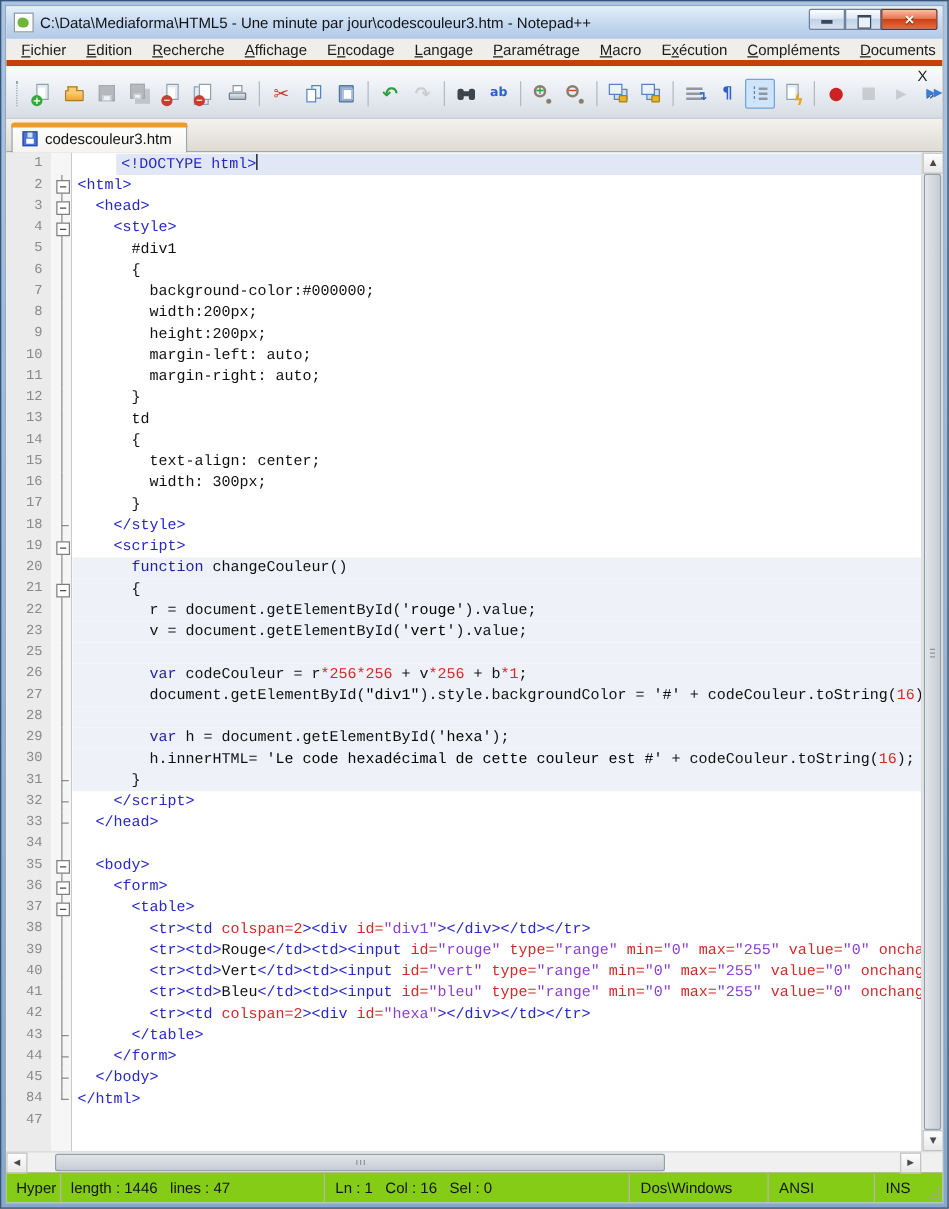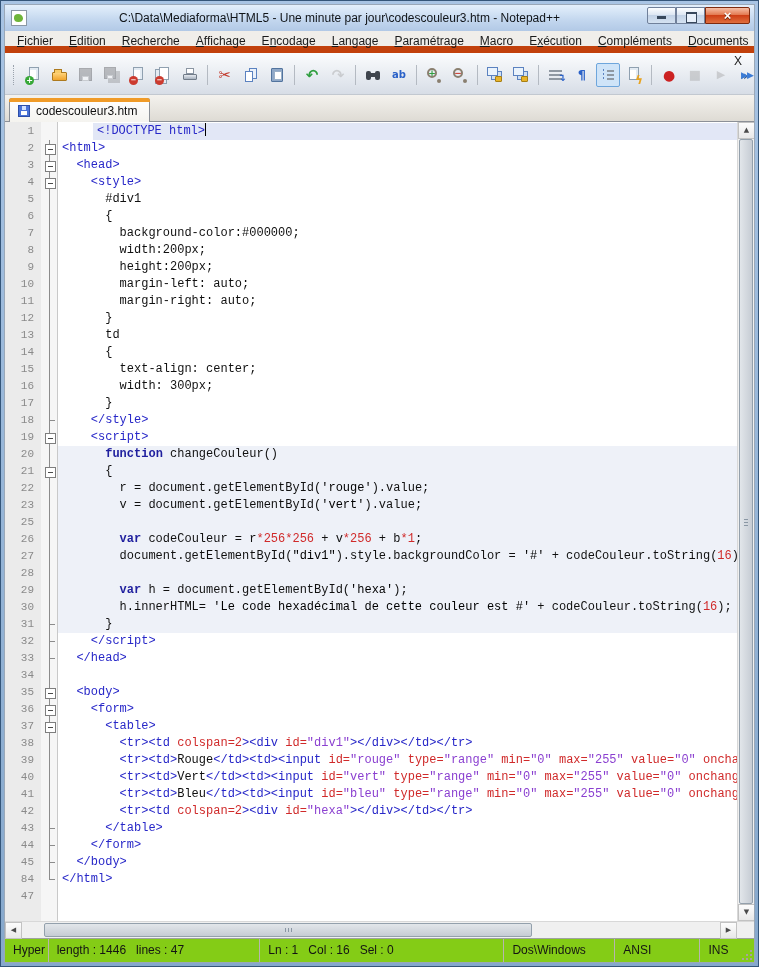--- a/index.html
+++ b/index.html
@@ -4,30 +4,30 @@
 <style>
   html,body{margin:0;padding:0;background:#888;}
   *{box-sizing:border-box;}
   .window{width:759px;height:967px;background:linear-gradient(#a8c4e4,#86a8cc);padding:3px;border:1px solid #35567a;font-family:"Liberation Sans",sans-serif;position:relative;}
   .app{width:100%;height:100%;display:flex;flex-direction:column;border:1px solid #9aa8b8;background:#f0eeea;overflow:hidden;}
 
   
   .titlebar{height:26px;display:flex;align-items:center;padding:0 4px;background:linear-gradient(#e4f0fc,#c2d6ee 60%,#b2c9e6);position:relative;flex:0 0 auto;}
   .appicon{width:16px;height:16px;position:relative;margin:0 5px 0 2px;background:#fff;border:1px solid #8a97a5;}
   .appicon::after{content:"";position:absolute;left:2px;top:3px;width:9px;height:8px;border-radius:50% 60% 50% 50%;background:#6fb53a;}
-  .title{font-size:12px;color:#101418;white-space:nowrap;overflow:hidden;flex:1;text-align:center;}
+  .title{font-size:12px;color:#101418;white-space:nowrap;overflow:hidden;flex:1;}
   .wctrl{display:flex;align-items:flex-start;height:100%;padding-top:2px;}
   .wbtn{width:29px;height:17px;border:1px solid #70809a;background:linear-gradient(#fdfeff,#dde7f3 45%,#c2d2e6 50%,#d5e2f1);position:relative;margin-left:0;}
   .wbtn.min{border-radius:2px 0 0 2px;}
   .wbtn.min::after{content:"";position:absolute;left:9px;bottom:4px;width:9px;height:3px;background:#38485c;}
   .wbtn.max::after{content:"";position:absolute;left:9px;top:4px;width:9px;height:8px;border:1px solid #38485c;border-top:2px solid #38485c;background:#e8f0fa;}
   .wbtn.close{width:45px;border-radius:0 2px 2px 0;background:linear-gradient(#f6bfa6,#e37a51 45%,#ce3f16 50%,#e06f3e);border-color:#7e2a0e;color:#fff;font:bold 13px/15px "Liberation Sans",sans-serif;text-align:center;text-shadow:0 1px 1px #5c1e06;}
 
   
-  .menubar{height:22px;background:#f0eeea;display:flex;padding-left:4px;border-bottom:7px solid #c2410c;flex:0 0 auto;}
+  .menubar{height:22px;background:#f0eeea;display:flex;align-items:center;padding-left:4px;border-bottom:5px solid #c2410c;flex:0 0 auto;}
   .mitem{font-size:12px;color:#1a1a1a;padding:3px 8px;cursor:default;white-space:nowrap;}
   .mitem .mn{text-decoration:underline;}
 
   
   .toolbar{height:42px;background:linear-gradient(#fbfcfd,#e2e7ee 70%,#d7dde6);border-bottom:1px solid #c2c8d0;position:relative;flex:0 0 auto;}
   .menux{position:absolute;top:1px;right:12px;font:12px "Liberation Sans",sans-serif;color:#222;}
   .chev{position:absolute;top:16px;right:6px;font:bold 12px "DejaVu Sans",sans-serif;color:#355a8c;}
   .ticons{position:absolute;left:8px;top:10px;display:flex;align-items:center;}
   .tgrip{width:4px;height:20px;margin-right:4px;border-left:1px dotted #9aa2ac;}
   .tsep{width:1px;height:20px;background:#b4bac2;margin:0 4px;}
@@ -93,21 +93,21 @@
   .f-none::before{display:none;}
   .f-end::before{bottom:auto;height:9px;}
   .f-tick::after,.f-end::after{content:"";position:absolute;left:8px;top:8px;width:6px;height:1px;background:#8c8c8c;}
   .f-start::after{content:"";position:absolute;left:4px;top:4px;width:9px;height:9px;border:1px solid #7e7e7e;background:#fff linear-gradient(#4a4a4a,#4a4a4a) center/5px 1px no-repeat;}
   .codeline{flex:1 1 auto;white-space:pre;font-size:12px;padding-left:4px;overflow:hidden;color:#101010;}
   .codeline.cur{background:#e2e7f6;margin-left:35px;}
   .codeline.jsbg{background:#eef1f8;}
   .sg-tag{color:#2727c8;}
   .sg-att{color:#d02a2a;}
   .sg-val{color:#8a3fd0;}
-  .sg-kw{color:#1f1f9e;font-weight:bold;}
+  .sg-kw{color:#1f1f9e;font-weight:normal;}
   .sg-str{color:#000000;}
   .sg-num{color:#d02a2a;}
   .sg-pln{color:#101010;}
   .caret{display:inline-block;width:1px;height:13px;background:#000;vertical-align:-2px;}
 
   
   .vscroll{width:17px;flex:0 0 auto;background:#f0f0f0;border-left:1px solid #d8d8d8;display:flex;flex-direction:column;}
   .sbtn{width:17px;height:17px;background:linear-gradient(#fdfdfd,#e8e8e8);border:1px solid #c2c2c2;position:relative;flex:0 0 auto;}
   .sbtn::after{position:absolute;left:0;top:0;width:100%;height:100%;color:#4a4a4a;font:7px/15px "DejaVu Sans",sans-serif;text-align:center;}
   .sbtn.up::after{content:"▲";}

